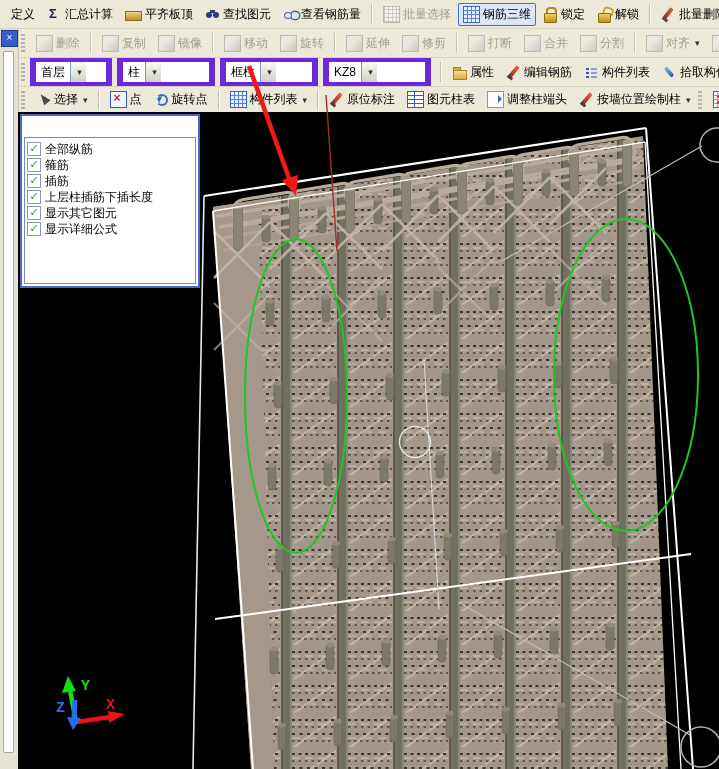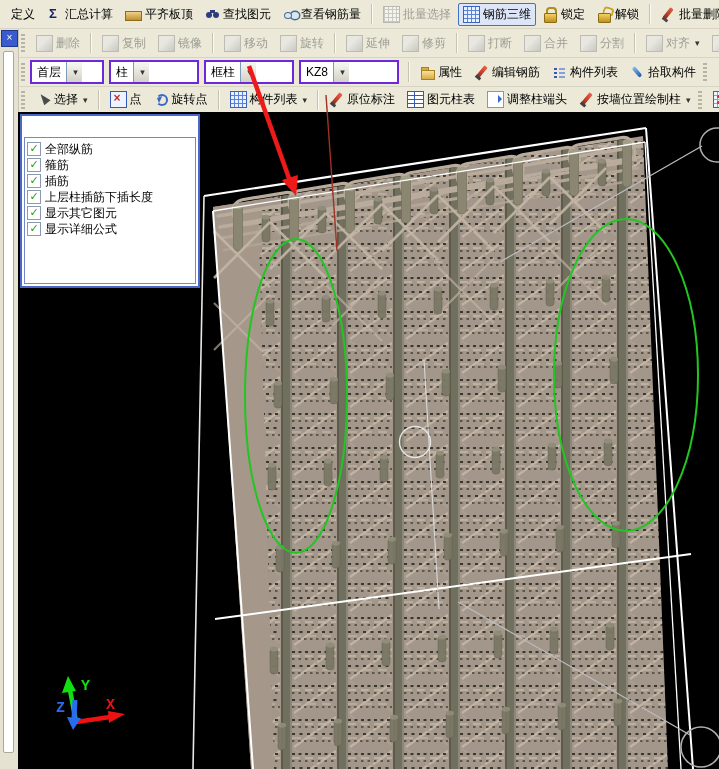--- a/index.html
+++ b/index.html
@@ -74,21 +74,21 @@
         repeating-linear-gradient(0deg,#fff 0 3px,#3858b8 3px 4px),#fff;}
   .i-coltable::before{content:"";position:absolute;left:6px;top:0;bottom:0;width:1px;background:#3858b8;}
   .i-adjust{border:1px solid #8898b0;background:#fff;}
   .i-adjust::before{content:"";position:absolute;right:-3px;top:3px;border:4px solid transparent;border-left-color:#3868c8;}
   .i-auto{border:1px solid #3a62c0;background:
         repeating-linear-gradient(0deg,transparent 0 3px,#8aa2dc 3px 4px),
         repeating-linear-gradient(90deg,transparent 0 3px,#8aa2dc 3px 4px),#f2f6fe;}
   .i-auto::before{content:"";position:absolute;left:3px;top:3px;width:3px;height:3px;border-radius:50%;
         background:#d03030;box-shadow:6px 0 0 #d03030,0 6px 0 #d03030,6px 6px 0 #d03030;}
   
-  .combo{display:inline-flex;height:20px;border:2px solid #6d28d9;background:#fff;
+  .combo{display:inline-flex;height:20px;border:6px solid #6d28d9;background:#fff;
          align-items:center;margin-right:5px;flex:0 0 auto;}
   .combo-val{padding:0 5px;overflow:hidden;}
   .combo-btn{width:15px;height:100%;background:linear-gradient(#f8f8f4,#d4d0c4);
          border-left:1px solid #7f9db9;display:flex;align-items:center;justify-content:center;}
   
   #leftstrip{position:absolute;left:0;top:29px;width:18px;height:740px;background:#e6e2d2;
          border-right:1px solid #c8c4b4;}
   #strip-close{position:absolute;left:1px;top:1px;width:15px;height:15px;background:#3a5ad0;
          border:1px solid #203890;color:#fff;font-size:10px;line-height:13px;text-align:center;}
   #strip-panel{position:absolute;left:3px;top:22px;width:9px;height:700px;background:#fff;

